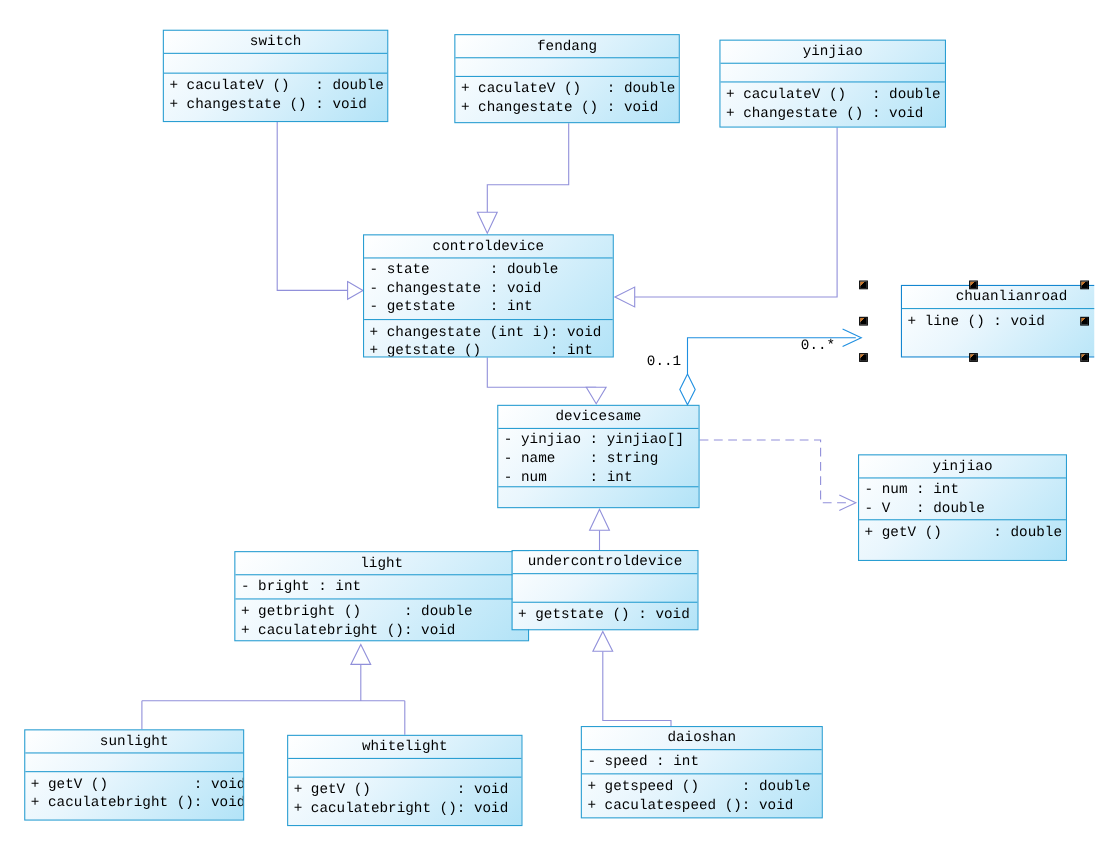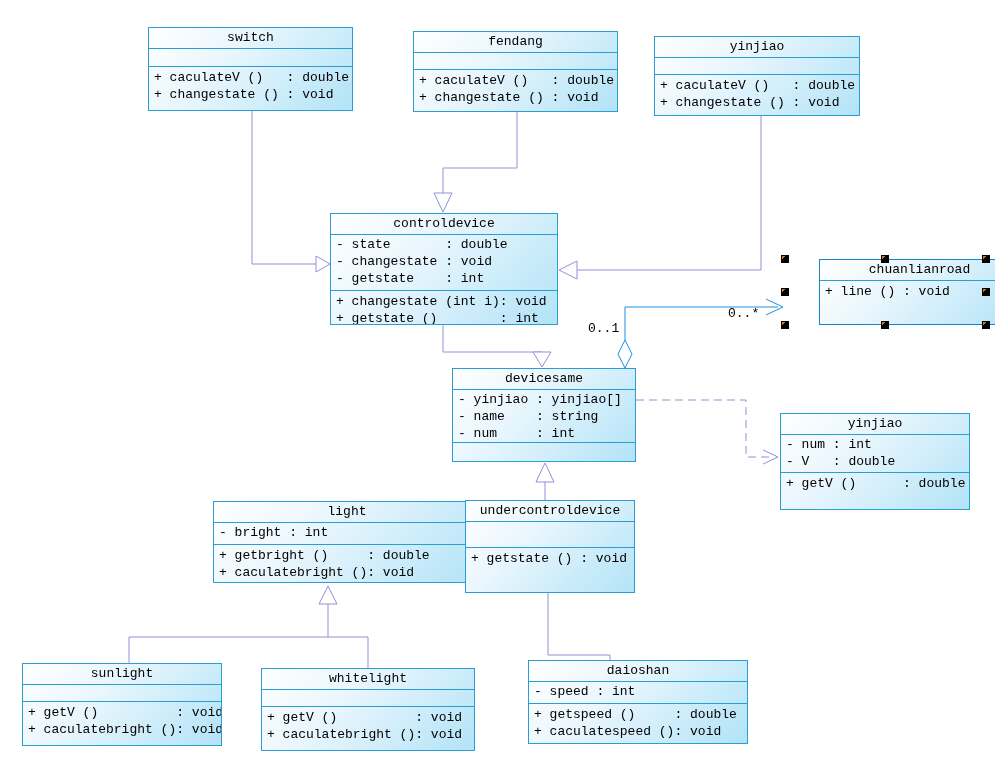--- a/index.html
+++ b/index.html
@@ -175,21 +175,21 @@
     <div class="uml-title">light</div>
     <div class="uml-attrs" style="height:22px">
       <div class="member">- bright : int</div>
     </div>
     <div class="uml-methods">
       <div class="member">+ getbright ()     : double</div>
       <div class="member">+ caculatebright (): void</div>
     </div>
   </div>
 
-  <div class="uml-class" style="left:465px;top:500px;width:170px;height:93px">
+  <div class="uml-class" style="left:465px;top:500px;width:170px;height:73px">
     <div class="uml-title">undercontroldevice</div>
     <div class="uml-attrs" style="height:26px"></div>
     <div class="uml-methods">
       <div class="member">+ getstate () : void</div>
     </div>
   </div>
 
   <div class="uml-class" style="left:22px;top:663px;width:200px;height:83px">
     <div class="uml-title">sunlight</div>
     <div class="uml-attrs" style="height:17px"></div>

